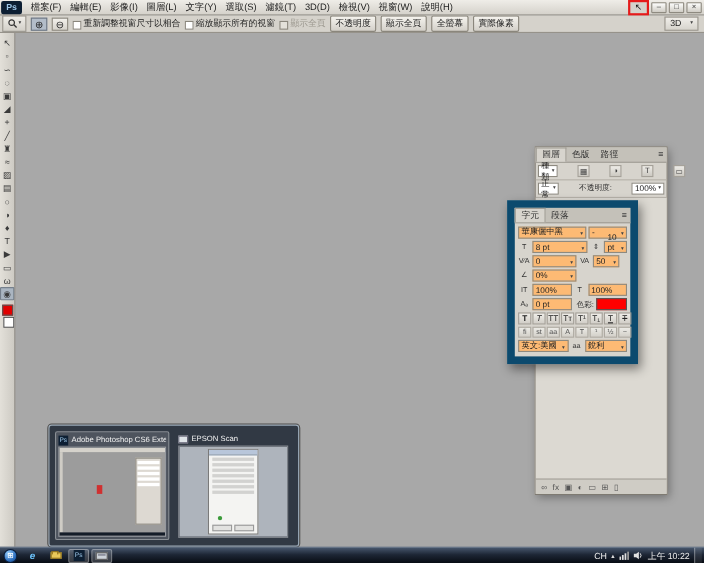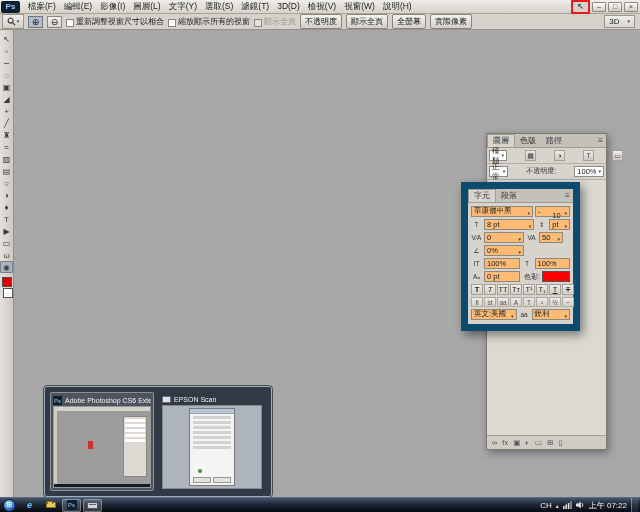--- a/index.html
+++ b/index.html
@@ -437,16 +437,16 @@
     <svg width="9" height="8">
       <rect x="0" y="5" width="1.6" height="3" fill="#e0e0e0"></rect>
       <rect x="2.4" y="3.5" width="1.6" height="4.5" fill="#e0e0e0"></rect>
       <rect x="4.8" y="2" width="1.6" height="6" fill="#e0e0e0"></rect>
       <rect x="7.2" y="0.5" width="1.6" height="7.5" fill="#9a9a9a"></rect>
     </svg>
     <svg width="9" height="8">
       <polygon points="0,2.5 2.3,2.5 4.8,0.5 4.8,7.5 2.3,5.5 0,5.5" fill="#e0e0e0"></polygon>
       <path d="M6 2 Q7.6 4 6 6" stroke="#e0e0e0" stroke-width="0.9" fill="none"></path>
     </svg>
-    <span class="clock">上午 07:22</span>
+    <span class="clock">上午 10:22</span>
     <div class="show-desktop"></div>
   </div>
 </div>
 
 </body></html>

